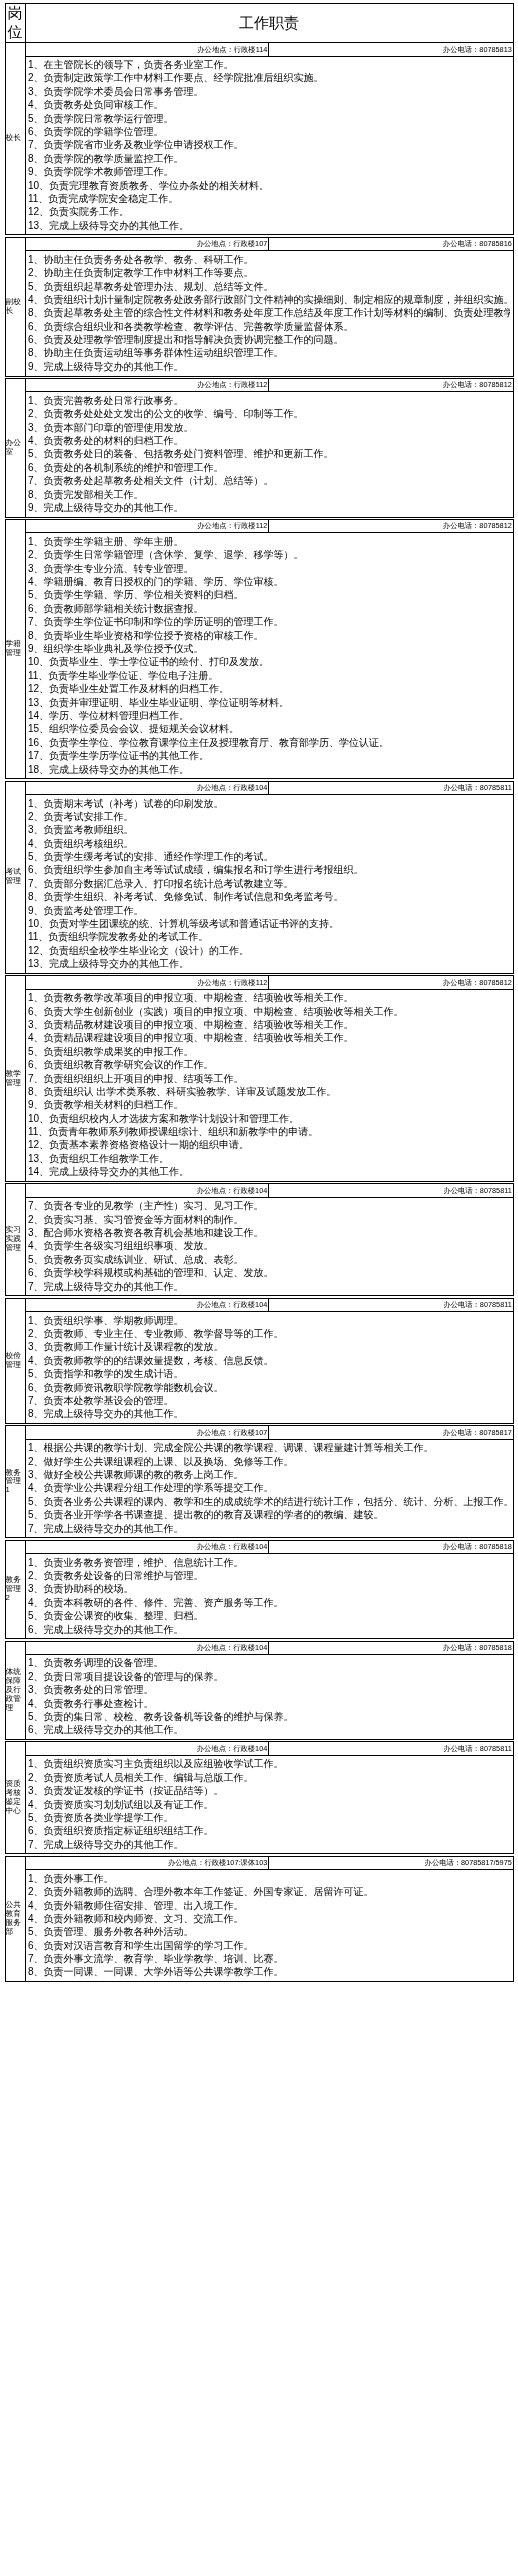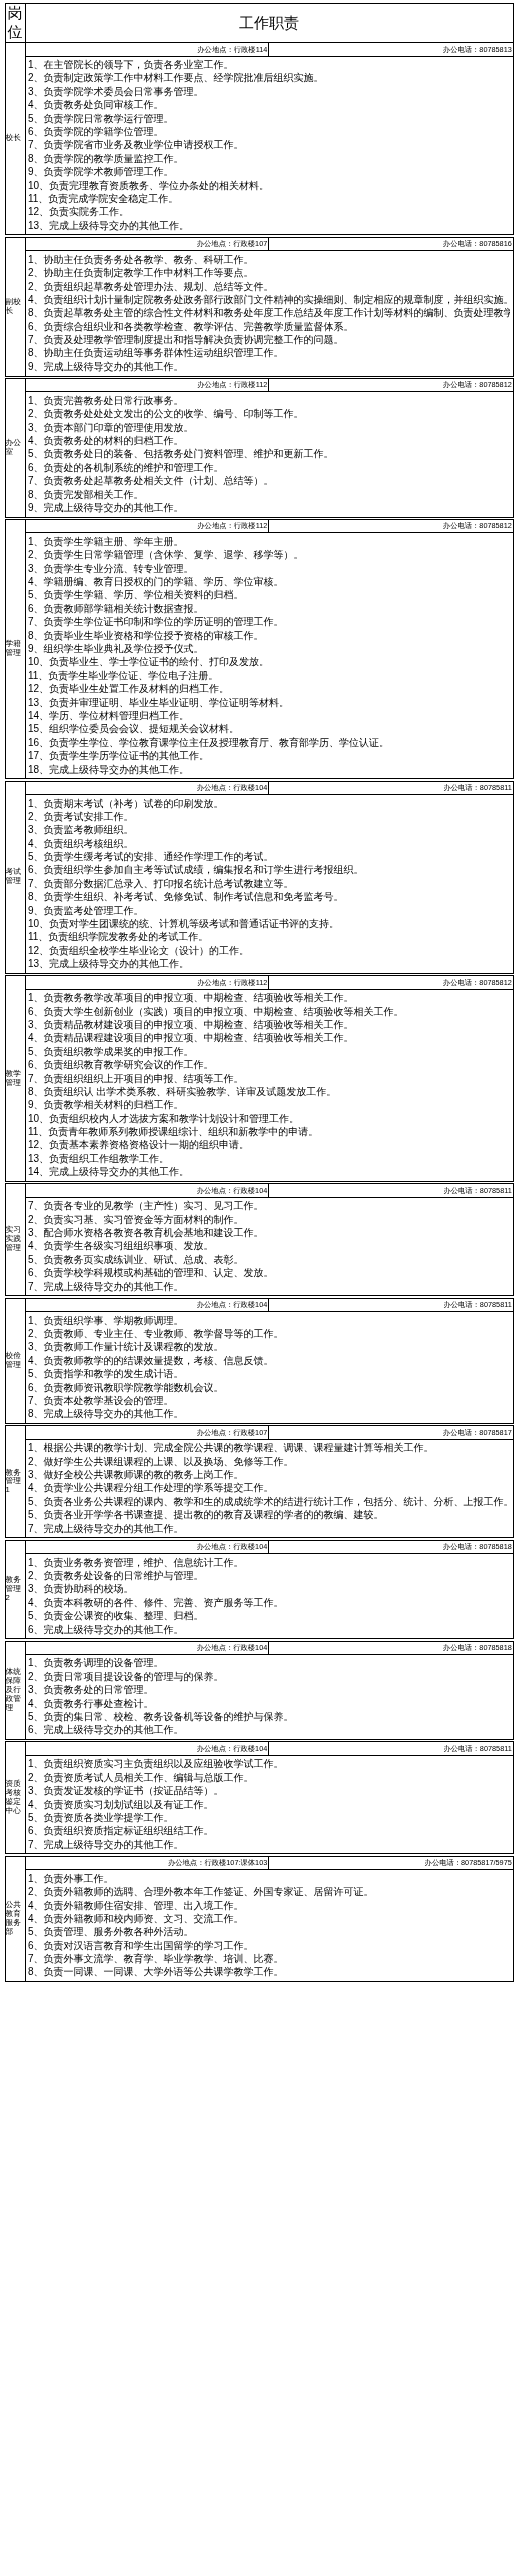--- a/index.html
+++ b/index.html
@@ -126,25 +126,25 @@
               <div class="ob-left">办公地点：行政楼107</div>
               <div class="ob-right">办公电话：80785816</div>
             </div>
           </td>
         </tr>
         <tr>
           <td class="duty-col">
             <div class="duty-list">
               <div>1、协助主任负责务务处各教学、教务、科研工作。</div>
               <div>2、协助主任负责制定教学工作中材料工作等要点。</div>
-              <div>2、负责组织起草教务处管理办法、规划、总结等文件。</div>
+              <div>5、负责组织起草教务处管理办法、规划、总结等文件。</div>
               <div>4、负责组织计划计量制定院教务处政务部行政部门文件精神的实操细则、制定相应的规章制度，并组织实施。</div>
               <div>8、负责起草教务处主管的综合性文件材料和教务处年度工作总结及年度工作计划等材料的编制、负责处理教学运行进行的事项中的本项目。</div>
               <div>6、负责综合组织业和各类教学检查、教学评估、完善教学质量监督体系。</div>
-              <div>7、负责及处理教学管理制度提出和指导解决负责协调完整工作的问题。</div>
+              <div>6、负责及处理教学管理制度提出和指导解决负责协调完整工作的问题。</div>
               <div>8、协助主任负责运动组等事务群体性运动组织管理工作。</div>
               <div>9、完成上级待导交办的其他工作。</div>
             </div>
           </td>
         </tr>
         <tr class="sep">
           <td colspan="2"></td>
         </tr>
         <tr class="office-row">
           <td class="role-cell" rowspan="2">

